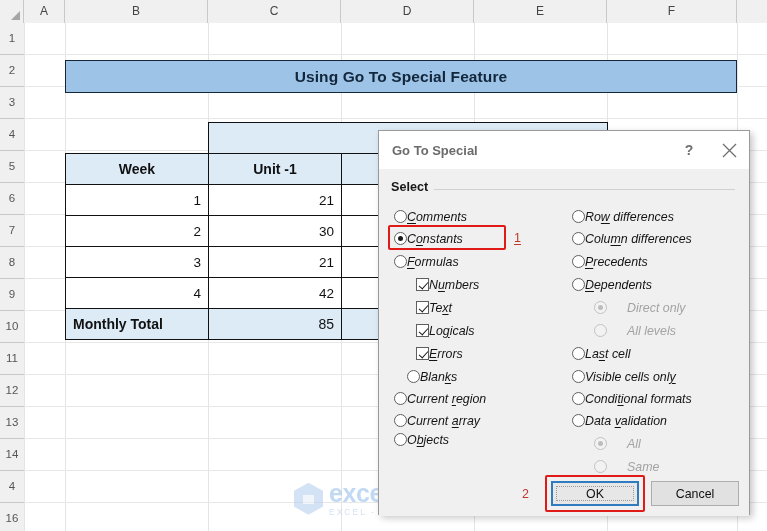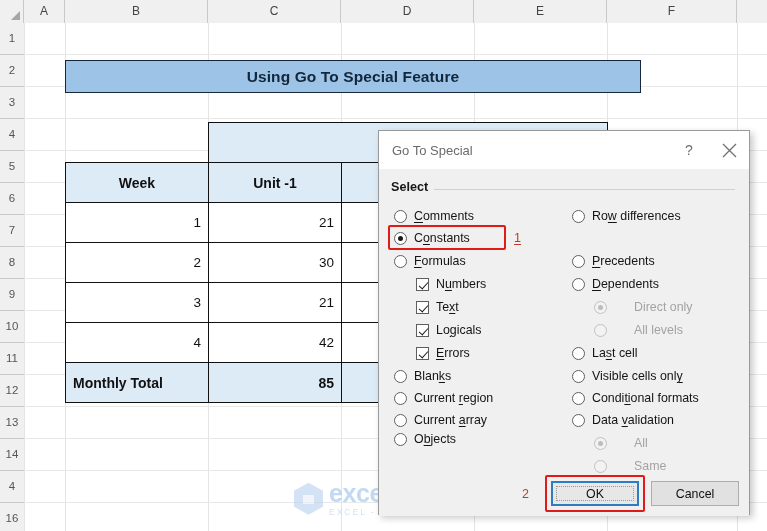--- a/index.html
+++ b/index.html
@@ -95,21 +95,21 @@
     position: absolute;
     left: 0; right: 0;
     height: 1px;
     background: #e8e8e8;
   }
 
   
   .title-banner {
     position: absolute;
     left: 65px; top: 60px;
-    width: 576px; height: 33px;
+    width: 672px; height: 33px;
     background: #9dc3e6;
     border: 1.6px solid #16273b;
     display: flex;
     align-items: center;
     justify-content: center;
     font-size: 15.5px;
     font-weight: bold;
     color: #12263c;
     letter-spacing: .1px;
   }
@@ -117,21 +117,21 @@
   
   .dtable {
     position: absolute;
     left: 65px; top: 122px;
     border-collapse: collapse;
     font-size: 13.5px;
     color: #111111;
   }
   .dtable td {
     border: 1.2px solid #111111;
-    height: 40px;
+    height: 31px;
     padding: 0 7px;
     background: #ffffff;
     white-space: nowrap;
   }
   .dtable td.hdr {
     background: #ddebf7;
     font-weight: bold;
     text-align: center;
     font-size: 14px;
   }
@@ -145,21 +145,21 @@
     text-align: right;
   }
   .dtable td.total-lbl {
     background: #ddebf7;
     font-weight: bold;
     text-align: left;
     font-size: 14px;
   }
   .dtable td.total-num {
     background: #ddebf7;
-    font-weight: bold;
+    font-weight: normal;
     text-align: right;
     font-size: 14px;
   }
   .w-b { width: 143px; }
   .w-c { width: 133px; }
   .w-d { width: 133px; }
   .w-e { width: 133px; }
 
   
   .watermark {
@@ -208,20 +208,21 @@
     box-shadow: 3px 3px 7px rgba(0,0,0,.22);
     font-size: 12.4px;
     color: #1a1a1a;
   }
   .dlg-titlebar {
     height: 38px;
     background: #ffffff;
     display: flex;
     align-items: center;
     padding-left: 13px;
+    font-weight: bold;
   }
   .dlg-title {
     font-size: 13px;
     color: #6b6b6b;
     flex: 1;
   }
   .dlg-help, .dlg-close {
     width: 40px; height: 38px;
     display: flex;
     align-items: center;
@@ -251,24 +252,24 @@
   .group-line {
     position: absolute;
     left: 12px; right: 14px; top: 20px;
     height: 1px;
     background: #d0d0d0;
   }
 
   .opt {
     position: absolute;
     display: flex;
-    align-items: flex-start;
-    gap: 7px;
+    align-items: flex-end;
     white-space: nowrap;
     line-height: 1;
+    font-style: italic;
   }
   .opt .lbl { font-size: 12.4px; color: #141414; }
   .opt.dim .lbl { color: #a3a3a3; margin-left: 20px; }
   u { text-underline-offset: 1.5px; }
 
   .radio {
     width: 13px; height: 13px;
     border-radius: 50%;
     border: 1.2px solid #606060;
     background: #ffffff;
@@ -512,40 +513,44 @@
       </div>
       <div class="opt" style="left:37px; top:155px">
         <span class="check checked"></span>
         <span class="lbl">Lo<u>g</u>icals</span>
       </div>
       <div class="opt" style="left:37px; top:178px">
         <span class="check checked"></span>
         <span class="lbl"><u>E</u>rrors</span>
       </div>
 
-      <div class="opt" style="left:15px; top:201px">
+      <div class="opt" style="left:28px; top:201px">
         <span class="radio"></span>
         <span class="lbl">Blan<u>k</u>s</span>
       </div>
       <div class="opt" style="left:15px; top:223px">
         <span class="radio"></span>
         <span class="lbl">Current <u>r</u>egion</span>
       </div>
       <div class="opt" style="left:15px; top:245px">
         <span class="radio"></span>
         <span class="lbl">Current <u>a</u>rray</span>
       </div>
       <div class="opt" style="left:15px; top:264px">
         <span class="radio"></span>
         <span class="lbl">O<u>b</u>jects</span>
       </div>
 
       <div class="opt" style="left:193px; top:41px">
         <span class="radio"></span>
         <span class="lbl">Ro<u>w</u> differences</span>
+      </div>
+      <div class="opt" style="left:193px; top:63px">
+        <span class="radio"></span>
+        <span class="lbl">Colu<u>m</u>n differences</span>
       </div>
       <div class="opt" style="left:193px; top:86px">
         <span class="radio"></span>
         <span class="lbl"><u>P</u>recedents</span>
       </div>
       <div class="opt" style="left:193px; top:109px">
         <span class="radio"></span>
         <span class="lbl"><u>D</u>ependents</span>
       </div>
       <div class="opt dim" style="left:215px; top:132px">

